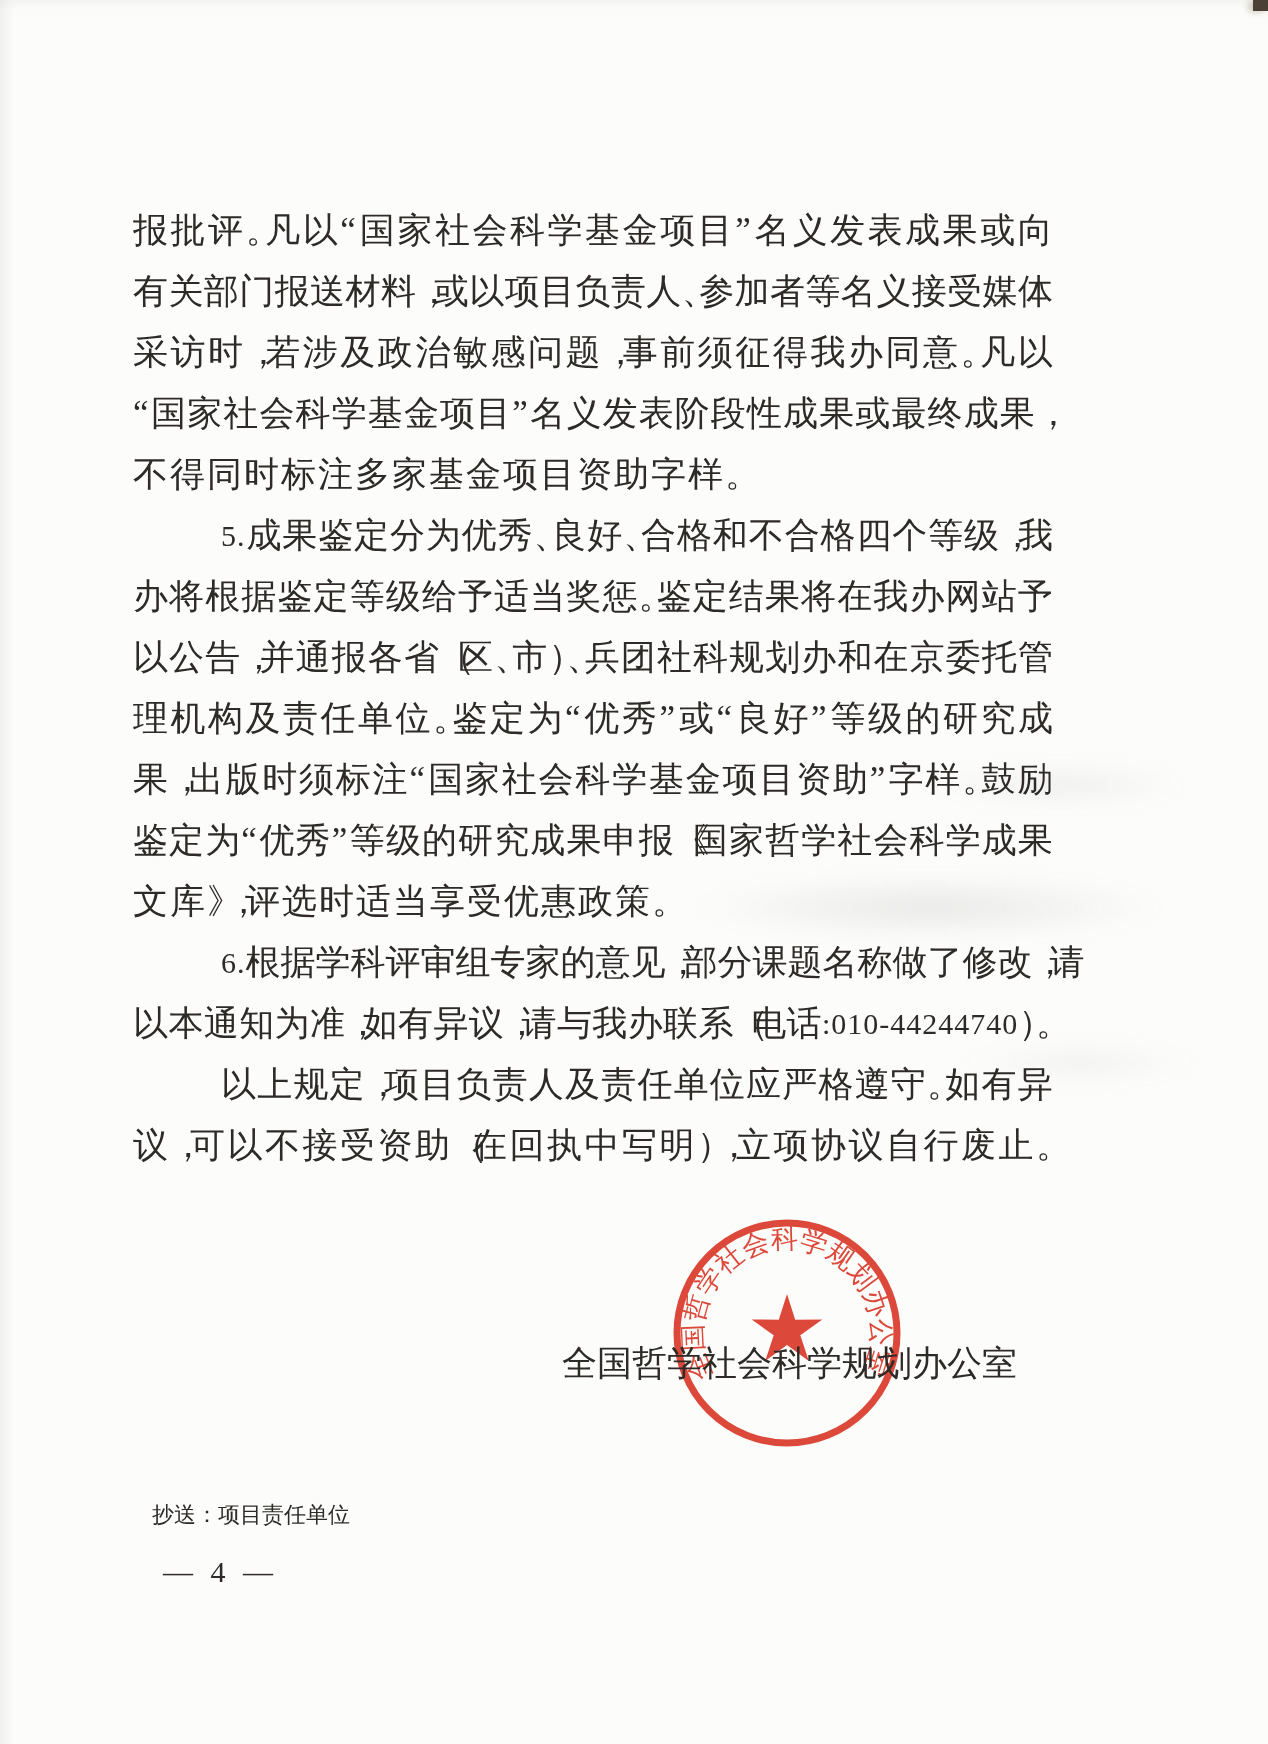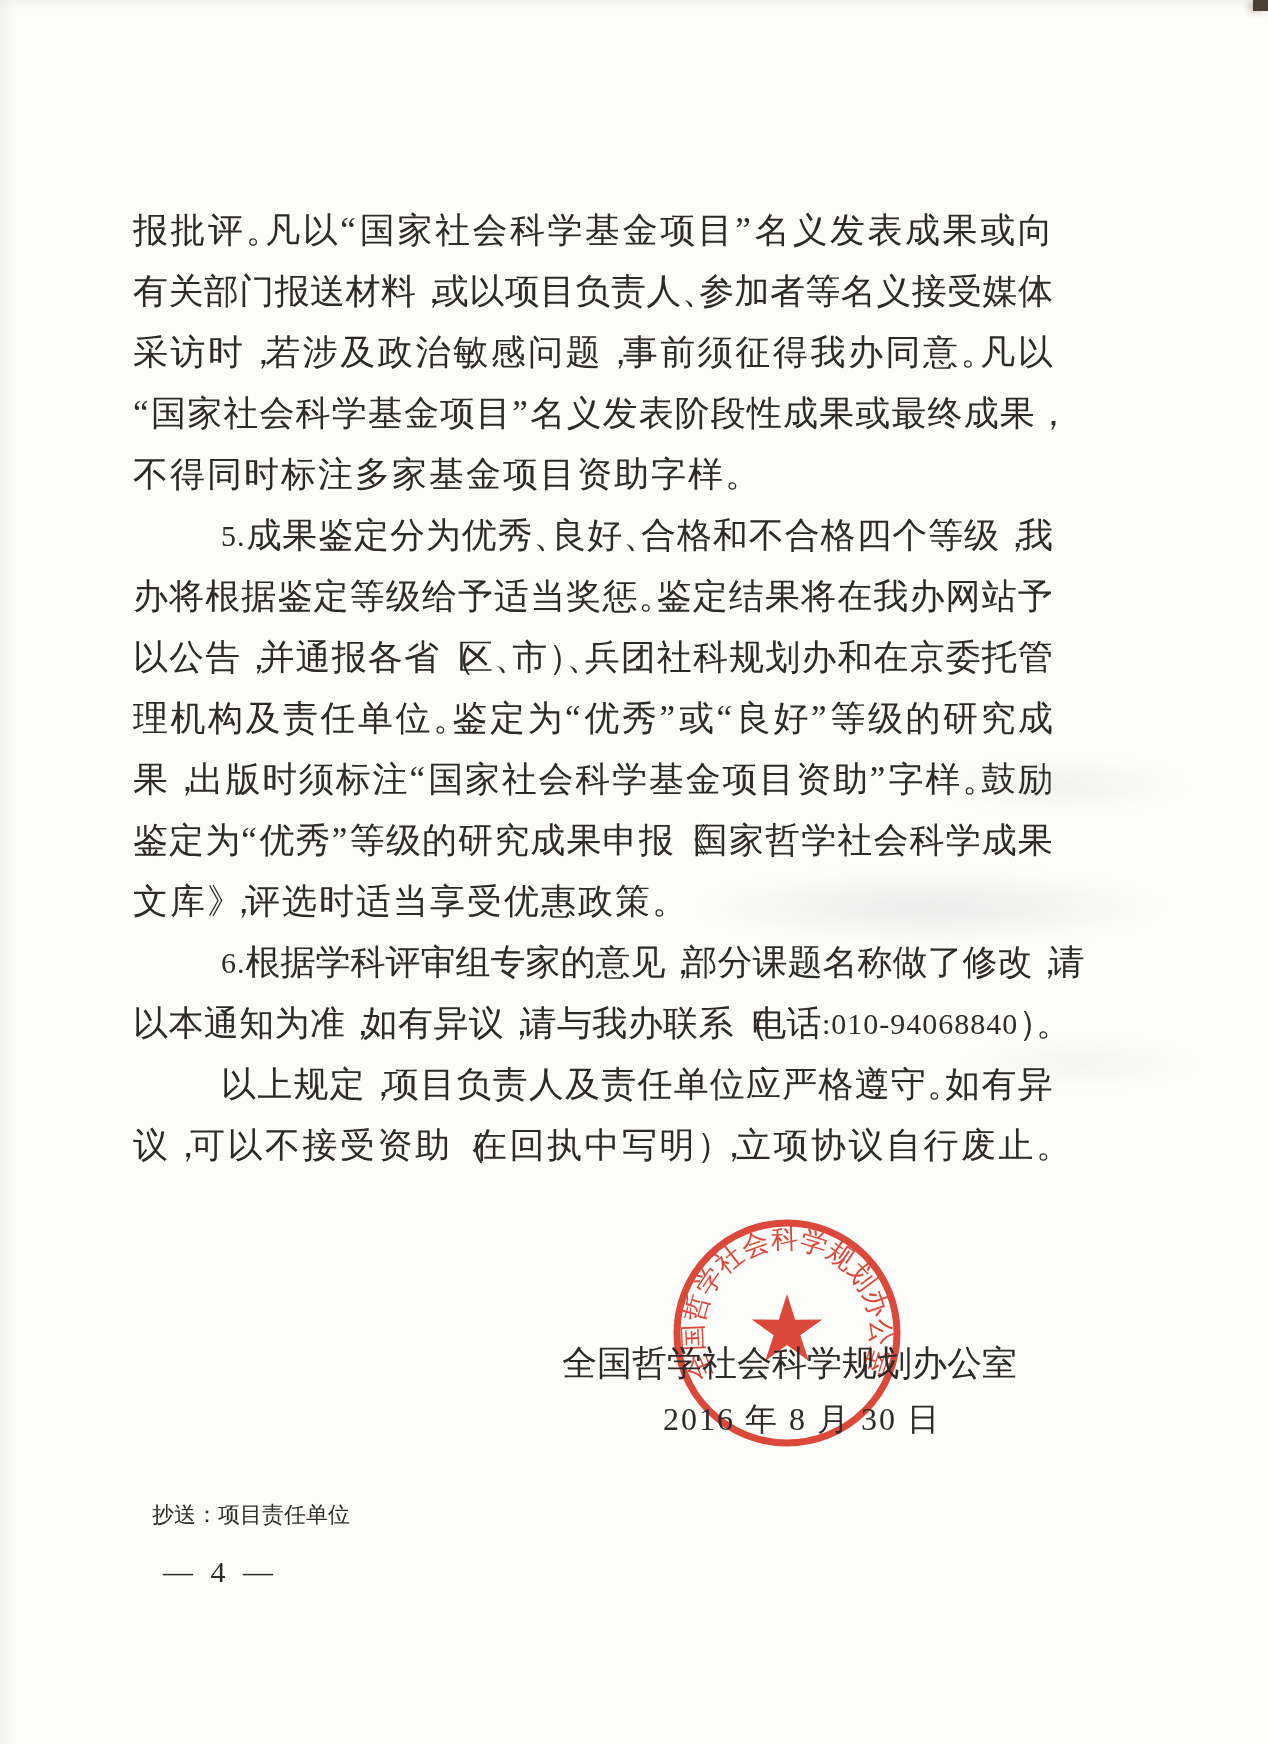--- a/index.html
+++ b/index.html
@@ -469,21 +469,21 @@
         <span class="punct">，</span>
         <span>请</span>
         <span>与</span>
         <span>我</span>
         <span>办</span>
         <span>联</span>
         <span>系</span>
         <span class="punct">（</span>
         <span>电</span>
         <span>话</span>
-        <span class="ascii">:010-94068840</span>
+        <span class="ascii">:010-44244740</span>
         <span class="punct">）</span>
         <span class="punct">。</span>
       </div>
       <div class="doc-line indent">
         <span>以</span>
         <span>上</span>
         <span>规</span>
         <span>定</span>
         <span class="punct">，</span>
         <span>项</span>
@@ -542,17 +542,16 @@
       <circle cx="130" cy="130" r="110" fill="none" stroke="#dd3a2a" stroke-width="7"></circle>
       <path id="sealArc" d="M 56.4 172.5 A 85 85 0 1 1 203.6 172.5" fill="none"></path>
       <text font-size="27" fill="#dd3a2a" letter-spacing="0" font-family="Liberation Serif, DejaVu Serif, serif">
         <textPath href="#sealArc" startOffset="0">全国哲学社会科学规划办公室</textPath>
       </text>
       <polygon fill="#dd3a2a" points="130,91 138.2,116.7 165.3,116.5 143.3,132.3 151.8,158 130,142 108.2,158 116.7,132.3 94.7,116.5 121.8,116.7"></polygon>
     </svg>
   </div>
 
   <div class="signature">全国哲学社会科学规划办公室</div>
-  <div class="doc-date">2016 年 8 月 30 日</div>
   <div class="cc-line">抄送：项目责任单位</div>
   <div class="page-number">— 4 —</div>
 
 </div>
 
 </body></html>

